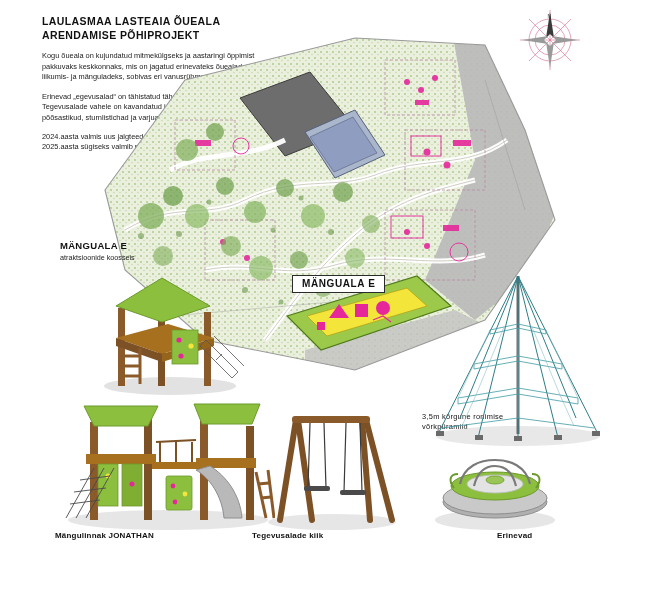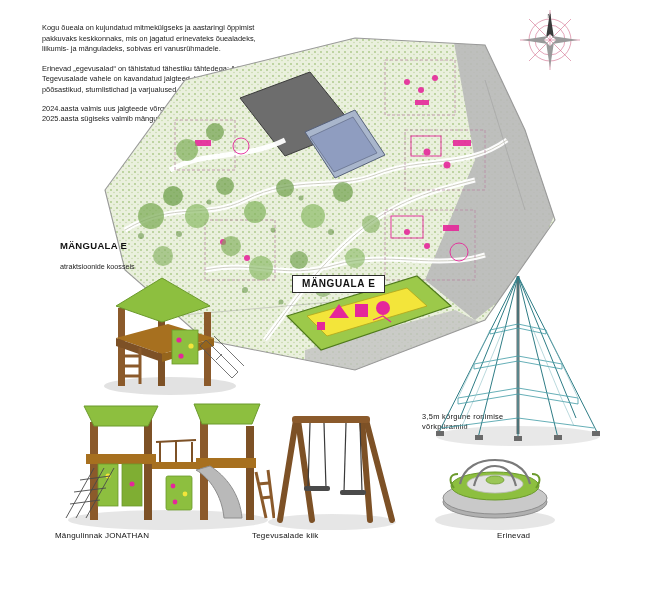--- a/index.html
+++ b/index.html
@@ -71,21 +71,21 @@
     font-size: 9.5px;
     font-weight: bold;
     color: #111;
     letter-spacing: 0.3px;
   }
   .callout .sub {
     display: block;
     font-size: 7.2px;
     font-weight: normal;
     letter-spacing: 0;
-    margin-top: 11px;
+    margin-top: 2px;
     color: #222;
   }
   #callout-left { left: 60px; top: 240px; }
   #callout-net  { left: 422px; top: 412px; font-size: 7.4px; font-weight: normal; line-height: 10px; width: 110px; }
 
   .map-tag {
     position: absolute;
     left: 292px;
     top: 275px;
     background: #ffffff;
@@ -94,21 +94,21 @@
     font-size: 10px;
     font-weight: bold;
     letter-spacing: 0.6px;
     color: #111;
   }
 
   
   .caption {
     position: absolute;
     font-size: 8px;
-    font-weight: normal;
+    font-weight: bold;
     color: #111;
     letter-spacing: 0.2px;
     text-align: right;
   }
   #cap-jonathan { left: 55px; top: 531px; }
   #cap-swing    { left: 252px; top: 531px; }
   #cap-carousel { left: 497px; top: 531px; }
 
   
   .equip { position: absolute; }
@@ -117,20 +117,22 @@
   #equip-swing   { left: 262px; top: 400px; width: 140px; height: 132px; }
   #equip-net     { left: 430px; top: 268px; width: 175px; height: 180px; }
   #equip-carousel{ left: 430px; top: 440px; width: 130px; height: 92px; }
 </style>
 </head>
 <body>
 
 <div id="board">
 
   <div class="title-block">
+    <div class="title-line">LAULASMAA LASTEAIA ÕUEALA</div>
+    <div class="title-line">ARENDAMISE PÕHIPROJEKT</div>
     <div class="body-para">Kogu õueala on kujundatud mitmekülgseks ja aastaringi õppimist pakkuvaks keskkonnaks, mis on jagatud erinevateks õuealadeks, liikumis- ja mänguladeks, sobivas eri vanusrühmadele.</div>
     <div class="body-para">Erinevad „egevusalad“ on tähistatud tähestiku tähtedega: A kuni H. Tegevusalade vahele on kavandatud jalgteed, kõrghaljastus, põõsastikud, sturnlistichad ja varjualused.</div>
     <div class="body-para tight">2024.aasta valmis uus jalgteede võrgustik.</div>
     <div class="body-para" style="margin-top:0">2025.aasta sügiseks valmib mänguala F.</div>
   </div>
 
   <div class="compass">
     <svg width="64" height="64" viewBox="0 0 64 64">
       <g stroke="#d06a8a" stroke-width="0.6" fill="none">
         <circle cx="32" cy="32" r="15"></circle>

